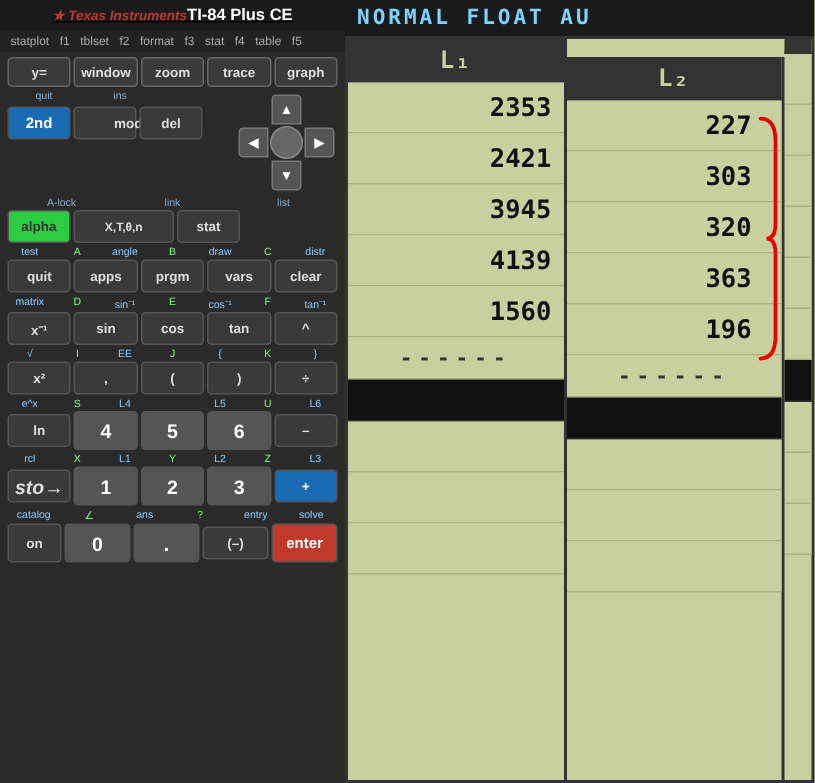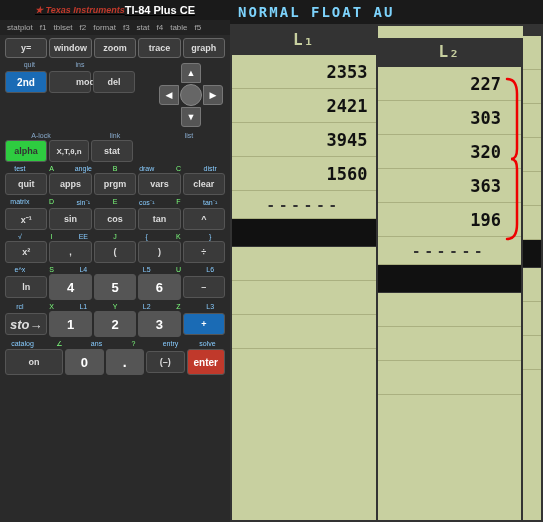--- a/index.html
+++ b/index.html
@@ -401,21 +401,21 @@
     </div>
 
     <div style="margin-bottom:3px;">
       <div class="row-labels">
         <span class="row-label-item">A-lock</span>
         <span class="row-label-item">link</span>
         <span class="row-label-item">list</span>
       </div>
       <div class="key-row">
         <button class="key key-green" style="width:42px;">alpha</button>
-        <button class="key key-dark" style="width:40px;font-size:8px;">X,T,θ,n</button>
+        <button class="key key-dark" style="width:67px;font-size:8px;">X,T,θ,n</button>
         <button class="key key-dark" style="width:42px;">stat</button>
       </div>
     </div>
 
     <div style="margin-bottom:3px;">
       <div class="row-labels">
         <span class="row-label-item" style="color:#88ccff;">test</span>
         <span class="row-label-item" style="color:#7dff7d;">A</span>
         <span class="row-label-item" style="color:#88ccff;">angle</span>
         <span class="row-label-item" style="color:#7dff7d;">B</span>
@@ -512,21 +512,21 @@
     <div style="margin-bottom:2px;">
       <div class="row-labels">
         <span class="row-label-item" style="color:#88ccff;">catalog</span>
         <span class="row-label-item" style="color:#7dff7d;">∠</span>
         <span class="row-label-item" style="color:#88ccff;">ans</span>
         <span class="row-label-item" style="color:#7dff7d;">?</span>
         <span class="row-label-item" style="color:#88ccff;">entry</span>
         <span class="row-label-item" style="color:#88ccff;">solve</span>
       </div>
       <div class="key-row">
-        <button class="key key-on" style="width:58px;font-size:9px;">on</button>
+        <button class="key key-on" style="width:36px;font-size:9px;">on</button>
         <button class="key key-num">0</button>
         <button class="key key-num" style="font-size:14px;">.</button>
         <button class="key key-math" style="font-size:9px;">(–)</button>
         <button class="key key-enter">enter</button>
       </div>
     </div>
 
   </div>
 </div>
 
@@ -534,20 +534,21 @@
   <div id="screen-header">NORMAL FLOAT AU</div>
 
   <div id="screen-content">
     <div id="list-table">
 
       <div class="list-col">
         <div class="col-header">L₁</div>
         <div class="col-cell">2353</div>
         <div class="col-cell">2421</div>
         <div class="col-cell">3945</div>
+        <div class="col-cell">4139</div>
         <div class="col-cell">1560</div>
         <div class="col-cell-dashes">------</div>
         <div class="col-cell-black"></div>
         <div class="col-cell-empty"></div>
         <div class="col-cell-empty"></div>
         <div class="col-cell-empty"></div>
       </div>
 
       <div class="list-col l2-col" style="position:relative;margin-top:12px;">
         <div class="col-header">L₂</div>

